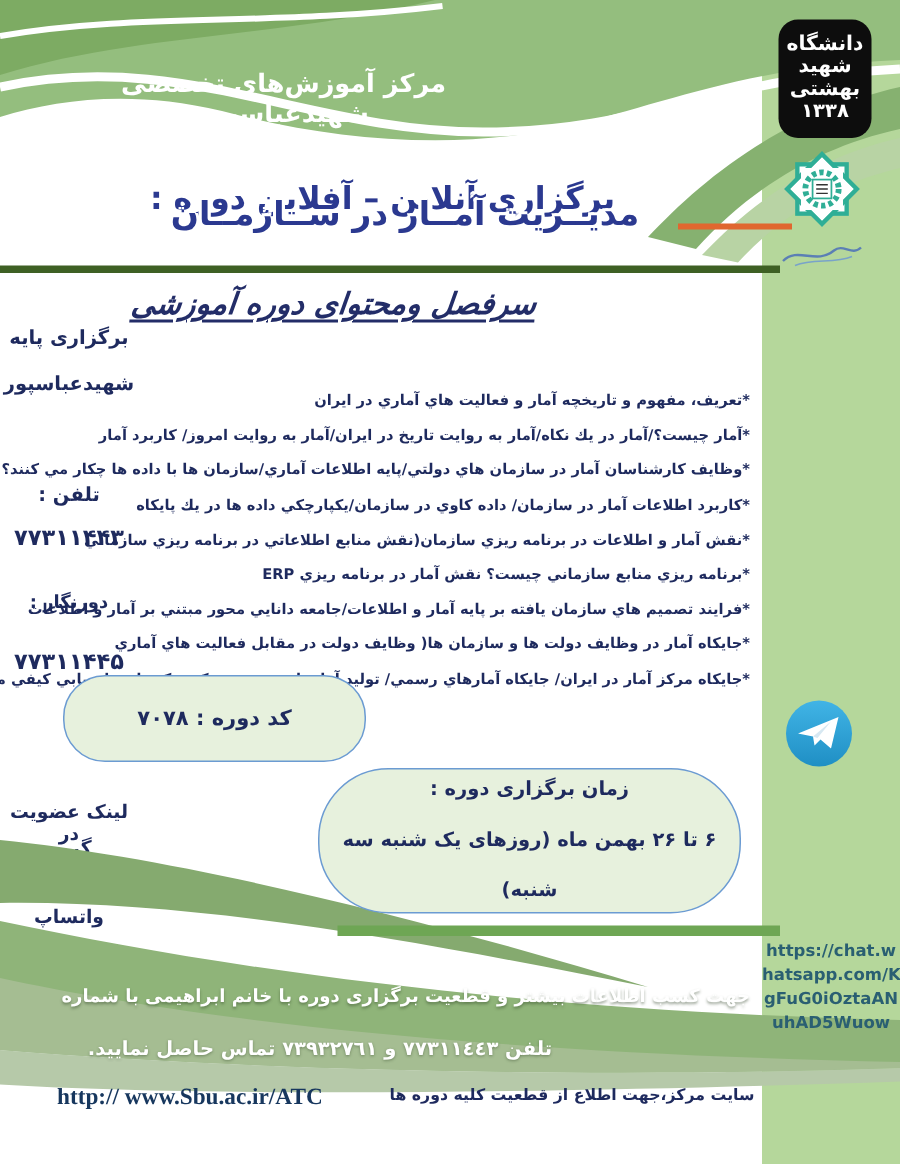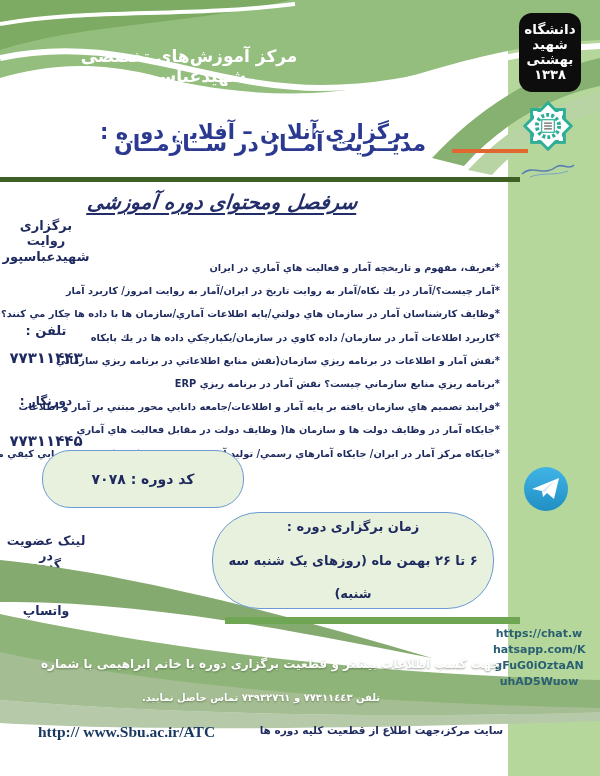--- a/index.html
+++ b/index.html
@@ -67,58 +67,58 @@
   .pill-code{top:450px; left:42px; width:200px; height:56px; border-radius:28px; font-size:14px;}
   .pill-sched{top:512px; left:212px; width:280px; height:95px; border-radius:47px; font-size:13px; line-height:2.6;}
   .green-bar{position:absolute; top:617px; left:225px; width:295px; height:7px; background:#6ea654; z-index:3;}
   
   .bottom-wave{position:absolute; top:540px; left:0; z-index:2;}
   .contact1,.contact2{
     position:absolute; z-index:4; color:#ffffff; font-weight:bold; direction:rtl; white-space:nowrap;
     text-shadow:0 1px 2px rgba(40,60,30,.45);
   }
   .contact1{top:657px; right:100px; font-size:12px;}
-  .contact2{top:692px; right:220px; font-size:10px;margin-left:18px;}
+  .contact2{top:692px; right:232px; font-size:13px;margin-left:18px;}
   .site-url{
     position:absolute; top:723px; left:38px; z-index:4; color:#17375e;
     font-family:"Liberation Serif","DejaVu Serif",serif; font-size:15.5px; font-weight:bold; cursor:pointer;
   }
   .site-note{
     position:absolute; top:724px; right:97px; z-index:4; color:#1e2a5e;
     font-size:10.5px; font-weight:bold; direction:rtl; white-space:nowrap;
   }
 </style>
 </head>
 <body>
 
 <div class="poster">
 
   <div class="sidebar"></div>
-  <div class="sb-txt sb-held1">برگزاری روایت</div>
+  <div class="sb-txt sb-held1">برگزاری پایه</div>
   <div class="sb-txt sb-held2">شهیدعباسپور</div>
   <div class="sb-txt sb-phlbl">تلفن :</div>
   <div class="sb-txt sb-phval">۷۷۳۱۱۴۴۳</div>
   <div class="sb-txt sb-fxlbl">دورنگار :</div>
   <div class="sb-txt sb-fxval">۷۷۳۱۱۴۴۵</div>
   <svg class="telegram" viewBox="0 0 46 46">
     <defs>
       <linearGradient id="tg" x1="0" y1="0" x2="0" y2="1">
         <stop offset="0" stop-color="#41b4e6"></stop>
           <stop offset="1" stop-color="#1f8fc4"></stop>
       </linearGradient>
     </defs>
     <circle cx="23" cy="23" r="22" fill="url(#tg)"></circle>
     <path d="M9 23 L36 12 L31 33 L24 27 L20 31 L19 25 Z" fill="#ffffff"></path>
     <path d="M19 25 L31 15 L22 26 Z" fill="#d7e8f2"></path>
   </svg>
   <div class="sb-txt sb-cap1">لینک عضویت در</div>
   <div class="sb-txt sb-cap2">گروه</div>
   <div class="sb-txt sb-cap3">اطلاع رسانی</div>
   <div class="sb-txt sb-cap4">واتساپ</div>
-  <div class="sb-url" style="right:15px;">
+  <div class="sb-url" style="right:0;">
     <div>https://chat.w</div>
     <div>hatsapp.com/K</div>
     <div>gFuG0iOztaAN</div>
     <div>uhAD5Wuow</div>
   </div>
 
   <svg class="header-wave" width="600" height="185" viewBox="0 0 600 185">
     <path d="M0,0 H600 V40 C500,44 440,70 380,84 C300,102 215,92 148,74 C88,60 40,66 0,78 Z" fill="#94be7e"></path>
     <path d="M0,0 H290 C185,26 90,22 0,50 Z" fill="#7dab63"></path>
     <path d="M0,58 C120,32 205,88 322,88 C430,88 475,52 600,46" fill="none" stroke="#ffffff" stroke-width="6"></path>

